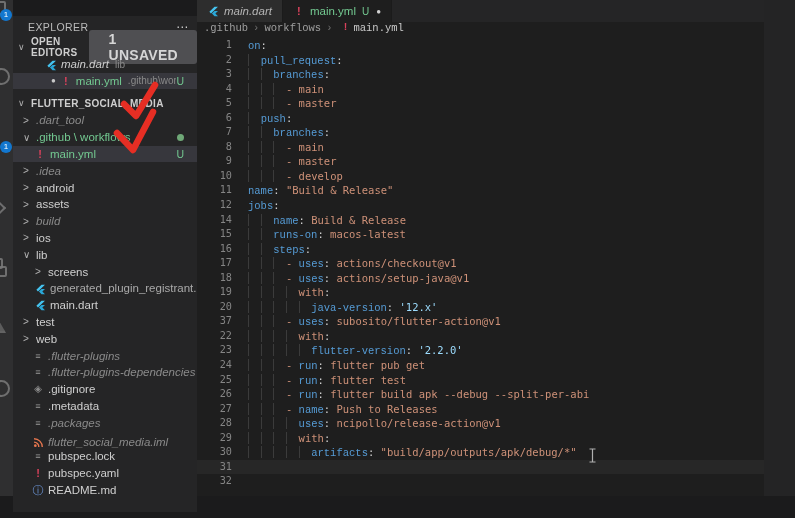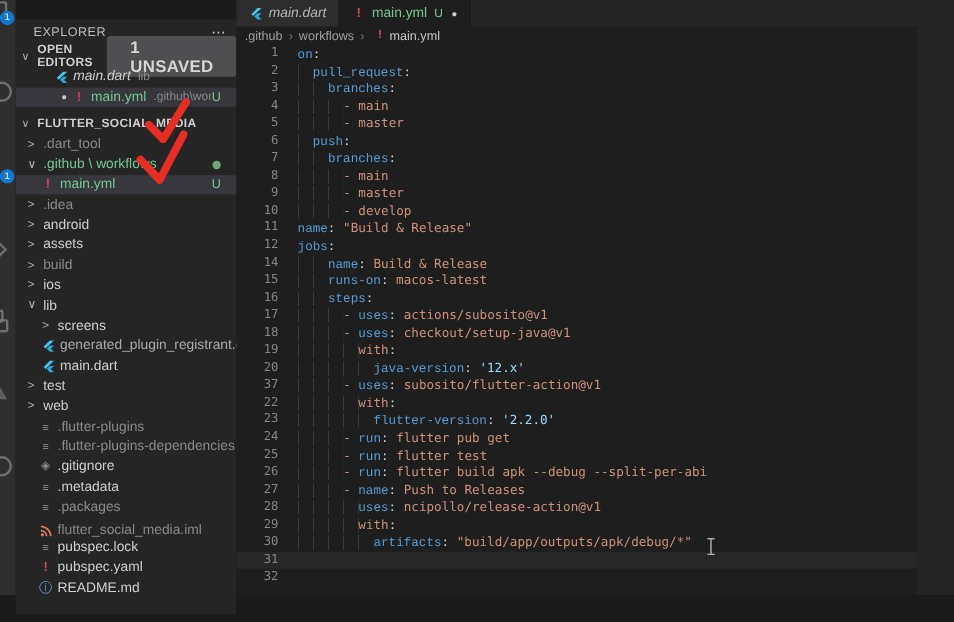--- a/index.html
+++ b/index.html
@@ -34,37 +34,37 @@
   .row.sel { background:#37373d; }
   .oe-rows .row { height:16.5px; }
   .dirty-dot { color:#c8c8c8; font-size:8px; margin-right:4px; }
   .tw { color:#b0b0b0; font-size:10px; width:13px; flex:none; text-align:left; }
   .fi { width:12px; flex:none; margin-right:4px; text-align:center; font-size:11px; line-height:12px; }
   .fi svg { width:11px; height:11px; vertical-align:middle; }
   .yaml-glyph { color:#d8415b; font-weight:bold; font-style:normal; }
   .diamond-glyph { color:#8a8a8a; font-size:10px; }
   .lines-glyph { color:#9a9a9a; font-size:9px; letter-spacing:0; }
   .info-glyph { color:#6c96d8; font-size:11px; }
-  .name-normal { color:#cfcfcf; } .name-dim { color:#8a8a8a; }
+  .name-normal { color:#cfcfcf; } .name-dim { color:#8a8a8a;font-style:italic; }
   .name-green { color:#73c991; } .name-muted { color:#a9a9a9; }
   .it { font-style:italic; }
   .desc { color:#8a8a8a; font-size:10px; margin-left:6px; overflow:hidden; }
   .right-badge { margin-left:auto; margin-right:13px; color:#73c991; font-size:10.5px; }
   .dot-badge { margin-left:auto; margin-right:13px; width:7px; height:7px; border-radius:50%; background:#6fa877; }
 
   
   .editor { position:absolute; left:197px; top:0; width:567px; height:496px; background:#1e1e1e; overflow:hidden; }
   .tabs { height:22px; background:#252526; display:flex; }
   .tab { display:flex; align-items:center; padding:0 10px; font-size:11.5px; border-right:1px solid #1b1b1b; }
   .tab.inactive { background:#2d2d2d; color:#b5b5b5; }
   .tab.active { background:#1e1e1e; }
   .tab .fi { margin-right:5px; }
   .tab .tab-dirty { color:#d0d0d0; font-size:8px; margin-left:7px; }
   .tab .tab-badge { color:#73c991; font-size:10px; margin-left:6px; }
-  .crumbs { height:16px; display:flex; align-items:center; padding-left:7px; font-size:10.5px; color:#9f9f9f; }
+  .crumbs { height:16px; display:flex; padding-left:7px; font-size:10.5px; color:#9f9f9f;font-family:Liberation Mono, monospace; }
   .crumbs .sep { margin:0 5px; color:#707070; }
   .crumbs .fi { margin:0 2px 0 2px; font-size:10px; }
   .crumb-last { color:#c9c9c9; }
 
   .code { position:absolute; left:0; top:38px; width:100%;
           font-family:"DejaVu Sans Mono","Liberation Mono",monospace; font-size:10.5px; }
   .cl { display:flex; height:14.55px; line-height:14.55px; }
   .cl.current { background:rgba(255,255,255,.045); }
   .ln { width:35px; flex:none; text-align:right; color:#858585; font-size:10.2px; }
   .lc { margin-left:16px; white-space:pre; }
@@ -319,25 +319,25 @@
         <div class="cl">
           <span class="ln">15</span>
           <span class="lc"><span class="tk-sp">    </span><span class="tk-key">runs-on</span><span class="tk-pun">: </span><span class="tk-val">macos-latest</span></span>
         </div>
         <div class="cl">
           <span class="ln">16</span>
           <span class="lc"><span class="tk-sp">    </span><span class="tk-key">steps</span><span class="tk-pun">:</span></span>
         </div>
         <div class="cl">
           <span class="ln">17</span>
-          <span class="lc"><span class="tk-sp">      </span><span class="tk-val">- </span><span class="tk-key">uses</span><span class="tk-pun">: </span><span class="tk-val">actions/subosito@v1</span></span>
+          <span class="lc"><span class="tk-sp">      </span><span class="tk-val">- </span><span class="tk-key">uses</span><span class="tk-pun">: </span><span class="tk-val">actions/checkout@v1</span></span>
         </div>
         <div class="cl">
           <span class="ln">18</span>
-          <span class="lc"><span class="tk-sp">      </span><span class="tk-val">- </span><span class="tk-key">uses</span><span class="tk-pun">: </span><span class="tk-val">checkout/setup-java@v1</span></span>
+          <span class="lc"><span class="tk-sp">      </span><span class="tk-val">- </span><span class="tk-key">uses</span><span class="tk-pun">: </span><span class="tk-val">actions/setup-java@v1</span></span>
         </div>
         <div class="cl">
           <span class="ln">19</span>
           <span class="lc"><span class="tk-sp">        </span><span class="tk-wkey">with</span><span class="tk-pun">:</span></span>
         </div>
         <div class="cl">
           <span class="ln">20</span>
           <span class="lc"><span class="tk-sp">          </span><span class="tk-key">java-version</span><span class="tk-pun">: </span><span class="tk-qlit">'12.x'</span></span>
         </div>
         <div class="cl">

